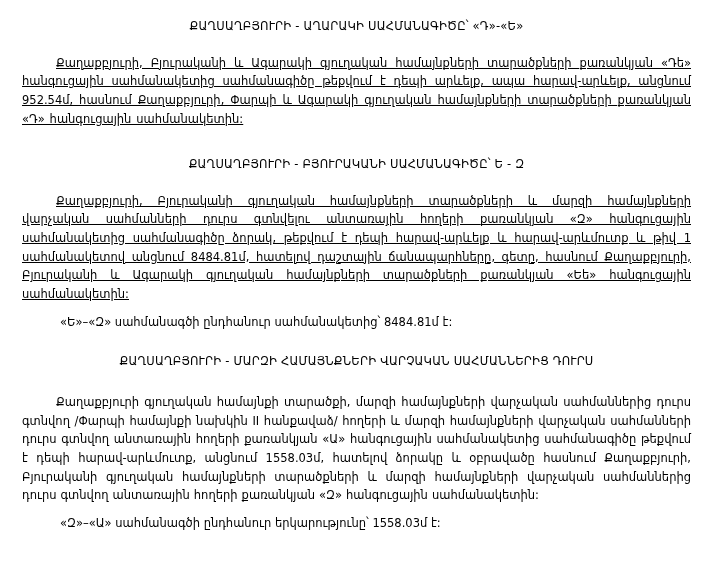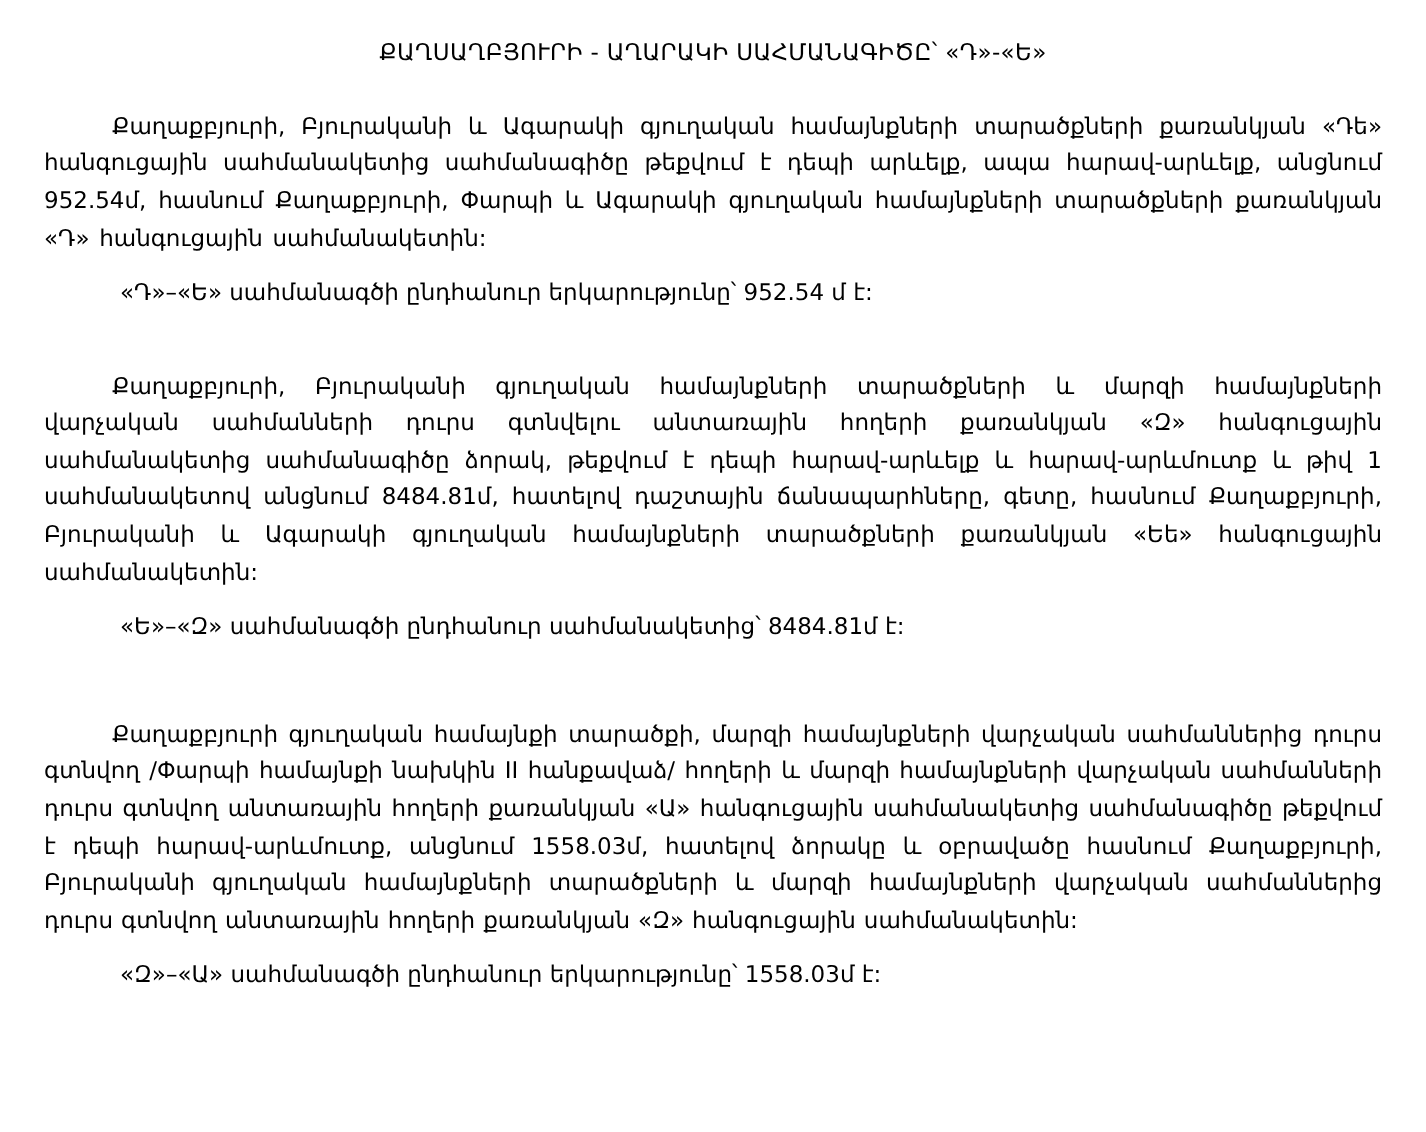--- a/index.html
+++ b/index.html
@@ -39,20 +39,21 @@
     text-align: justify;
     text-justify: inter-word;
     font-size: 11.5px;
     line-height: 1.62;
     margin: 0;
     text-indent: 34px;
     word-spacing: 0.4px;
   }
   .para-wide {
     word-spacing: 1.2px;
+    text-decoration: underline;
   }
   .concl {
     text-align: left;
     font-size: 11.5px;
     line-height: 1.6;
     margin: 0;
     text-indent: 38px;
   }
   .gap-s { height: 9px; }
   .gap-m { height: 13px; }
@@ -62,34 +63,35 @@
 </head>
 <body>
 
 <div class="page">
 
   <div class="section">
     <div class="heading">ՔԱՂՍԱՂԲՅՈՒՐԻ - ԱՂԱՐԱԿԻ  ՍԱՀՄԱՆԱԳԻԾԸ՝ «Դ»-«Ե»</div>
     <div class="gap-s"></div>
     <div class="para para-wide">Քաղաքբյուրի, Բյուրականի և Ագարակի գյուղական համայնքների տարածքների քառանկյան «Դե»  հանգուցային սահմանակետից սահմանագիծը թեքվում է դեպի արևելք, ապա հարավ-արևելք, անցնում 952.54մ, հասնում Քաղաքբյուրի, Փարպի և Ագարակի գյուղական համայնքների տարածքների քառանկյան «Դ» հանգուցային սահմանակետին:</div>
     <div class="gap-s"></div>
-    <div class="concl">«Դ»–«Ե»  սահմանագծի ընդհանուր երկարությունը՝ 952.54 մ է:</div>
   </div>
 
   <div class="gap-l"></div>
 
   <div class="section">
+    <div class="heading">ՔԱՂՍԱՂԲՅՈՒՐԻ - ԲՅՈՒՐԱԿԱՆԻ  ՍԱՀՄԱՆԱԳԻԾԸ՝ Ե - Զ</div>
     <div class="gap-s"></div>
     <div class="para para-wide">Քաղաքբյուրի,  Բյուրականի   գյուղական  համայնքների  տարածքների  և  մարզի համայնքների վարչական սահմանների դուրս գտնվելու անտառային  հողերի քառանկյան «Զ» հանգուցային  սահմանակետից սահմանագիծը  ձորակ, թեքվում է դեպի հարավ-արևելք և հարավ-արևմուտք և թիվ 1 սահմանակետով անցնում 8484.81մ,  հատելով  դաշտային ճանապարհները, գետը, հասնում Քաղաքբյուրի, Բյուրականի և Ագարակի գյուղական համայնքների տարածքների քառանկյան «Եե» հանգուցային սահմանակետին:</div>
     <div class="gap-s"></div>
     <div class="concl">«Ե»–«Զ»  սահմանագծի ընդհանուր սահմանակետից՝ 8484.81մ  է:</div>
   </div>
 
   <div class="gap-xl"></div>
 
   <div class="section">
+    <div class="heading heading-2line">ՔԱՂՍԱՂԲՅՈՒՐԻ - ՄԱՐԶԻ ՀԱՄԱՅՆՔՆԵՐԻ ՎԱՐՉԱԿԱՆ ՍԱՀՄԱՆՆԵՐԻՑ ԴՈՒՐՍ</div>
     <div class="gap-m"></div>
     <div class="para">Քաղաքբյուրի   գյուղական  համայնքի տարածքի, մարզի համայնքների վարչական սահմաններից դուրս գտնվող /Փարպի համայնքի նախկին II հանքավաձ/ հողերի և մարզի համայնքների վարչական սահմանների դուրս գտնվող անտառային  հողերի քառանկյան «Ա»  հանգուցային սահմանակետից սահմանագիծը թեքվում է դեպի հարավ-արևմուտք, անցնում 1558.03մ, հատելով ձորակը և օբրավածը հասնում Քաղաքբյուրի,  Բյուրականի գյուղական համայնքների տարածքների և մարզի համայնքների վարչական սահմաններից դուրս գտնվող անտառային հողերի քառանկյան «Զ» հանգուցային սահմանակետին:</div>
     <div class="gap-s"></div>
     <div class="concl">«Զ»–«Ա»  սահմանագծի ընդհանուր երկարությունը՝ 1558.03մ  է:</div>
   </div>
 
 </div>
 
 </body></html>

